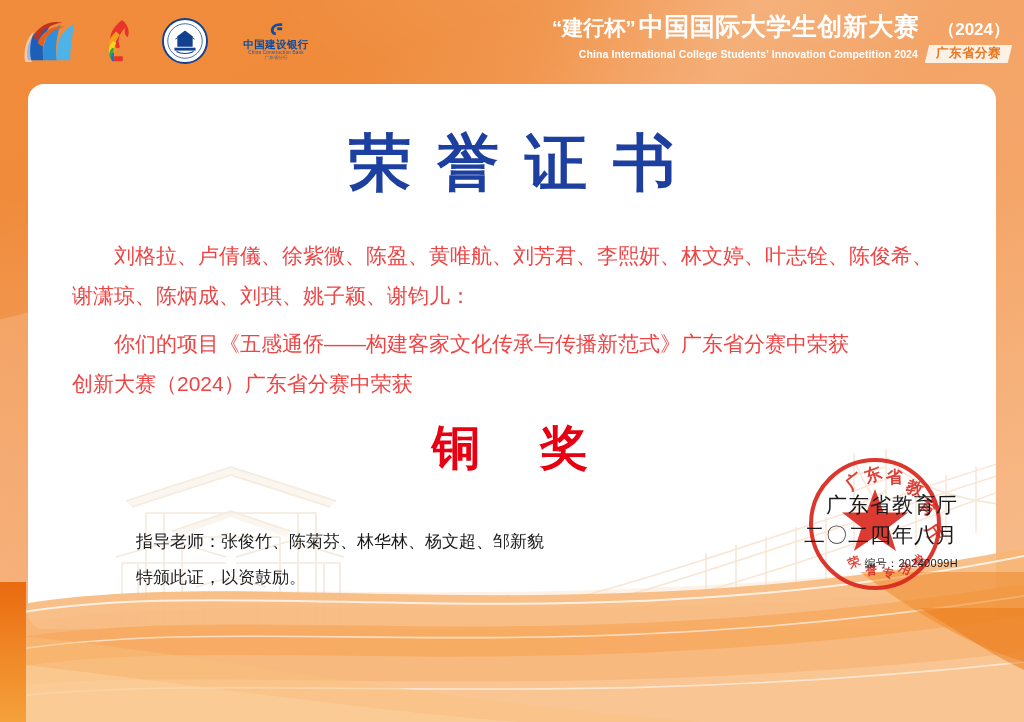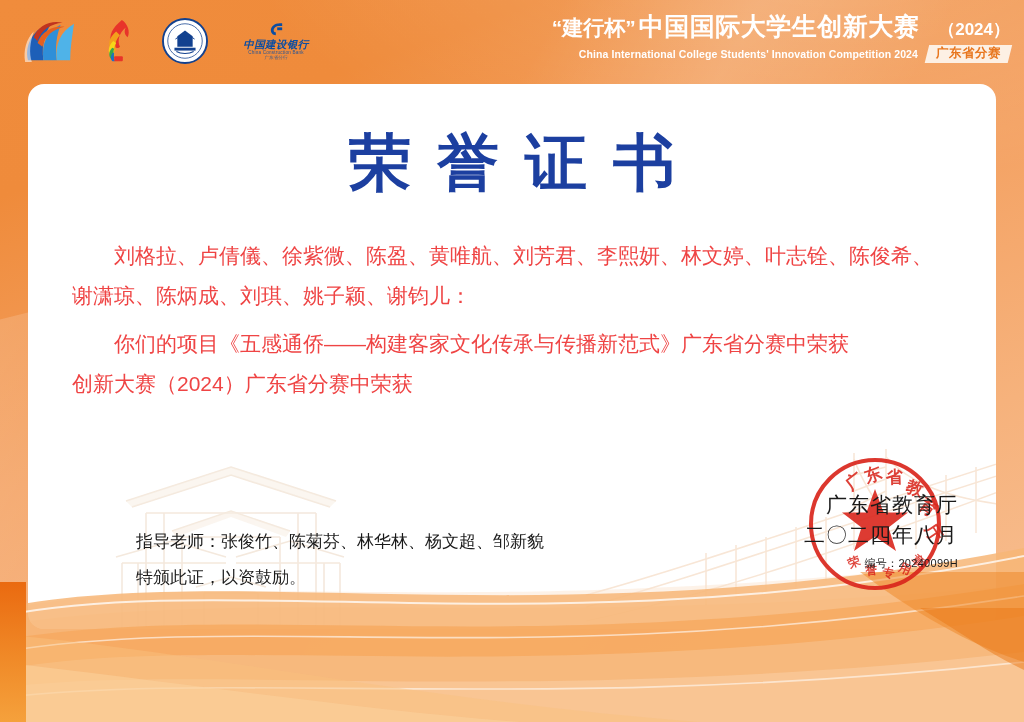--- a/index.html
+++ b/index.html
@@ -69,21 +69,20 @@
     gap: 1px;
   }
   .ccb-mark { width: 17px; height: 17px; display:block; }
   .ccb-cn {
     font-size: 10.5px;
     font-weight: bold;
     color: #0b4da2;
     letter-spacing: 0.4px;
     line-height: 1;
     white-space: nowrap;
-    font-style: italic;
   }
   .ccb-en {
     font-size: 4.6px;
     color: #0b4da2;
     letter-spacing: 0.2px;
     line-height: 1;
     white-space: nowrap;
     opacity: 0.85;
   }
   .ccb-sub {
@@ -400,20 +399,23 @@
     <div class="cert-title">荣誉证书</div>
 
     <div class="body-text">
       <div class="para indent">刘格拉、卢倩儀、徐紫微、陈盈、黄唯航、刘芳君、李熙妍、林文婷、叶志铨、陈俊希、</div>
       <div class="para">谢潇琼、陈炳成、刘琪、姚子颖、谢钧儿：</div>
       <div class="para-spacer"></div>
       <div class="para indent">你们的项目《五感通侨——构建客家文化传承与传播新范式》广东省分赛中荣获</div>
       <div class="para">创新大赛（2024）广东省分赛中荣获</div>
     </div>
 
+    <div class="award-line">
+      <span>铜</span><span class="gap"></span><span>奖</span>
+    </div>
 
     <div class="footer-text">
       <div>指导老师：张俊竹、陈菊芬、林华林、杨文超、邹新貌</div>
       <div>特颁此证，以资鼓励。</div>
     </div>
 
     <svg class="seal" viewBox="0 0 138 138">
       <circle cx="69" cy="69" r="64" fill="none" stroke="#d9261c" stroke-width="4" opacity="0.92"></circle>
       <path d="M69 34 L77.6 57.6 L102 57.6 L82.5 72.6 L90 96 L69 81.6 L48 96 L55.5 72.6 L36 57.6 L60.4 57.6 Z" fill="#d9261c" opacity="0.9"></path>
       <g fill="#d9261c" opacity="0.88" font-family="'Liberation Serif', 'DejaVu Serif', serif" font-size="17" font-weight="bold">

